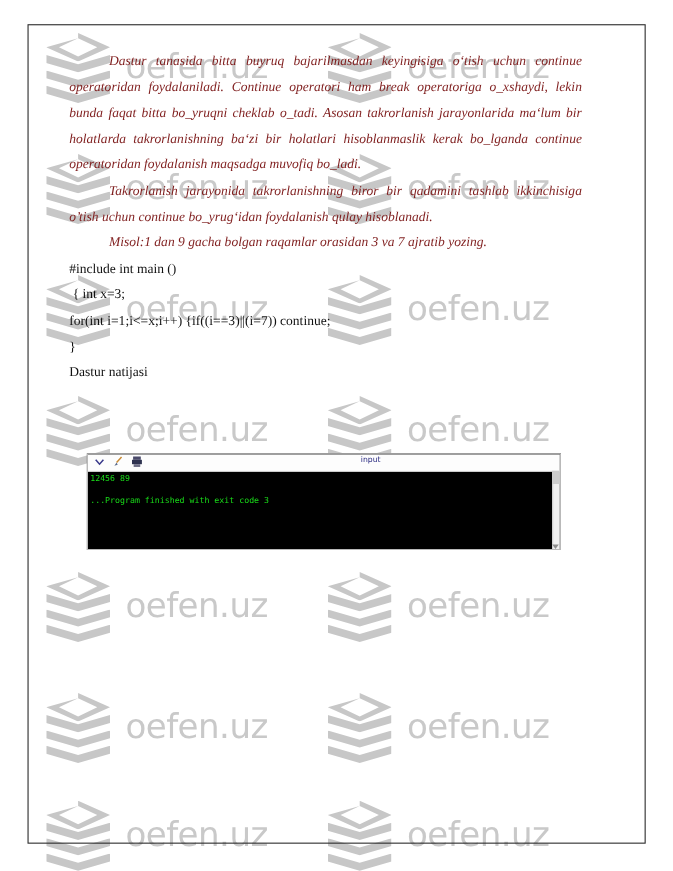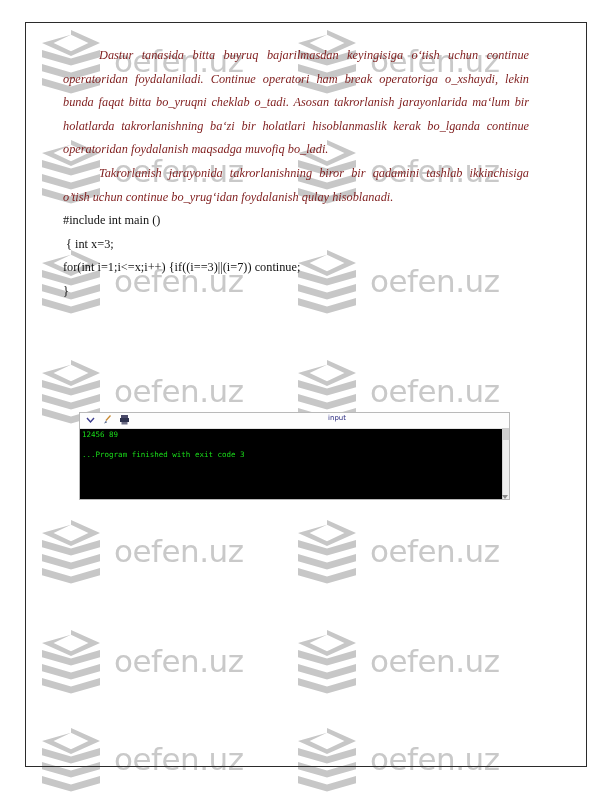--- a/index.html
+++ b/index.html
@@ -345,26 +345,28 @@
   </div>
 
 <div id="page-frame"></div>
 
 <div id="doc-body">
 
   <p class="para justified">Dastur tanasida bitta buyruq bajarilmasdan keyingisiga o‘tish uchun continue operatoridan foydalaniladi. Continue operatori ham break operatoriga o_xshaydi, lekin bunda faqat bitta bo_yruqni cheklab o_tadi. Asosan takrorlanish jarayonlarida ma‘lum bir holatlarda takrorlanishning ba‘zi bir holatlari hisoblanmaslik kerak bo_lganda continue operatoridan foydalanish maqsadga muvofiq bo_ladi.</p>
 
   <p class="para justified">Takrorlanish jarayonida takrorlanishning biror bir qadamini tashlab ikkinchisiga o’tish uchun continue bo_yrug‘idan foydalanish qulay hisoblanadi.</p>
 
+  <p class="para">Misol:1 dan 9 gacha bolgan raqamlar orasidan 3 va 7 ajratib yozing.</p>
 
   <div class="codeline ind1">#include int main ()</div>
   <div class="codeline ind1"> { int x=3;</div>
   <div class="codeline ind1">for(int i=1;i&lt;=x;i++) {if((i==3)||(i=7)) continue;</div>
   <div class="codeline ind1">}</div>
 
+  <div class="codeline ind-label">Dastur natijasi</div>
 </div>
 
 <div id="console-window">
 
   <div id="console-toolbar">
     <span class="tb-icon">
       <svg width="13" height="13" viewBox="0 0 13 13">
         <path d="M3 5 L6.5 9 L10 5" fill="none" stroke="#3b3b8c" stroke-width="1.4"></path>
       </svg>
     </span>

